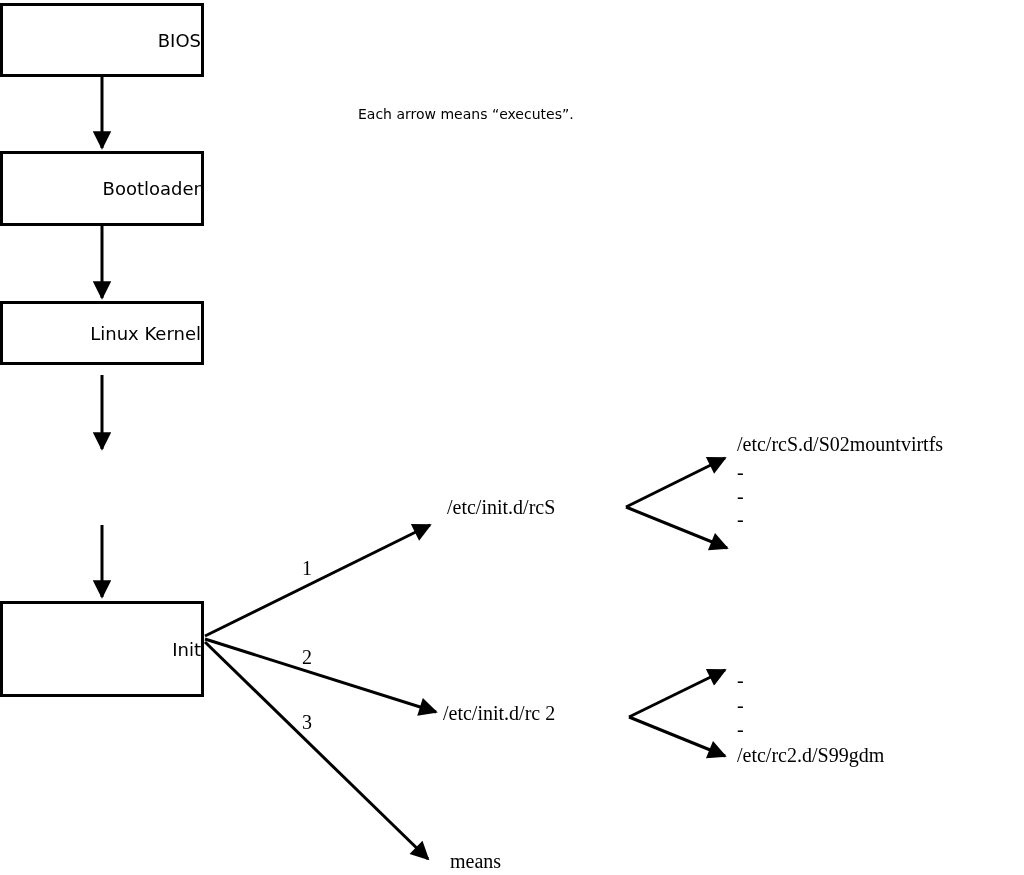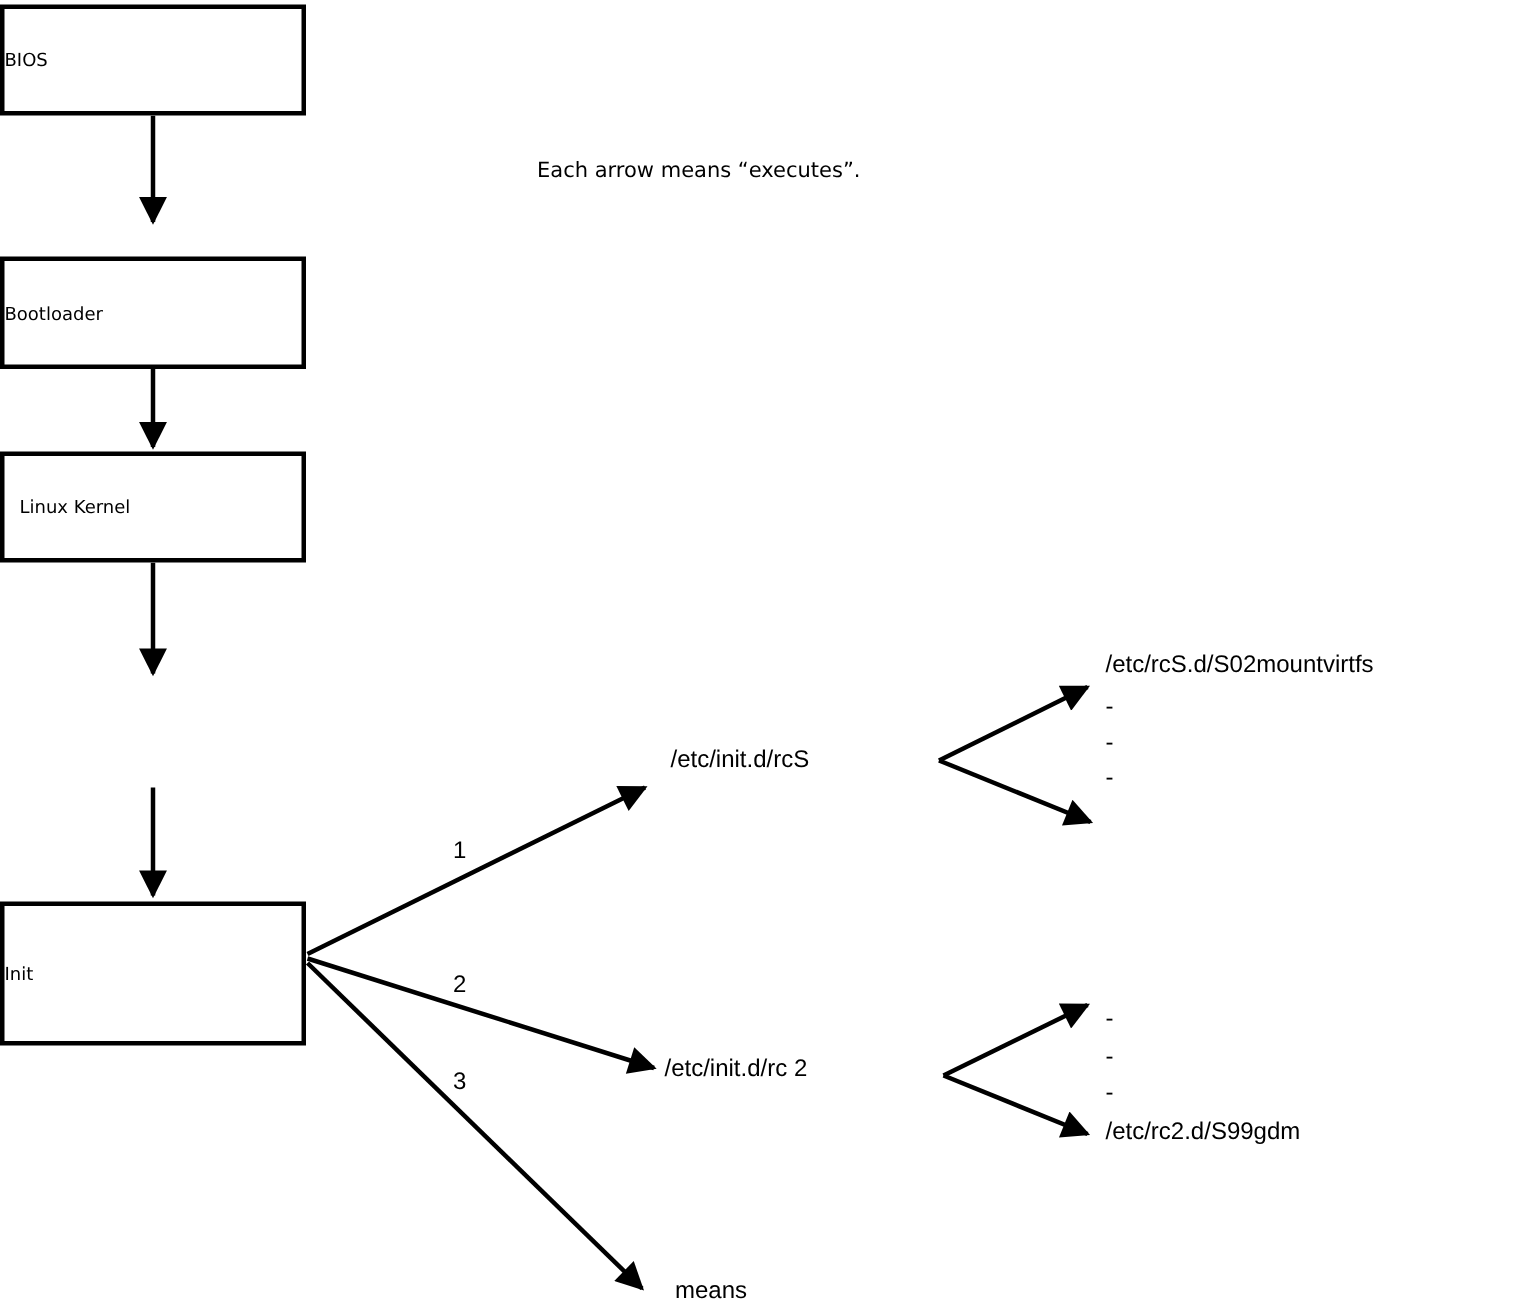--- a/index.html
+++ b/index.html
@@ -23,35 +23,35 @@
   svg.arrows .head { fill: var(--line, #000000); }
   .box {
     position: absolute;
     left: 0;
     width: 204px;
     box-sizing: border-box;
     border: 3px solid var(--line, #000000);
     background: var(--boxbg, #ffffff);
     display: flex;
     align-items: center;
-    justify-content: flex-start;
-    font-size: 12px;
+    justify-content: flex-end;
+    font-size: 18px;
     color: var(--line, #000000);
   }
   .note {
     position: absolute;
     font-size: 14px;
     line-height: 20px;
     white-space: pre;
     color: var(--line, #000000);
   }
   .mono {
     position: absolute;
-    font-family: Liberation Sans, sans-serif;
-    font-size: 16px;
+    font-family: Liberation Serif, serif;
+    font-size: 20px;
     line-height: 20px;
     white-space: pre;
     color: var(--line, #000000);
     text-align: right;
   }
 </style>
 </head>
 <body>
 
 <div class="canvas" style="--line: #000000; --boxbg: #ffffff; --bg: #ffffff;">
@@ -77,24 +77,24 @@
 
     <line x1="629" y1="717" x2="725" y2="670" marker-end="url(#ah)"></line>
     <line x1="629" y1="717" x2="725" y2="756" marker-end="url(#ah)"></line>
   </svg>
 
   <div class="note" style="left:358px; top:104px;">Each arrow means “executes”.</div>
 
   <div class="box" style="top:3px;   height:74px;">
     <span>BIOS</span>
   </div>
-  <div class="box" style="top:151px; height:75px;margin-top:20px;">
+  <div class="box" style="top:151px; height:75px;">
     <span>Bootloader</span>
   </div>
-  <div class="box" style="top:301px; height:74px;padding-left:10px;">
+  <div class="box" style="top:301px; height:64px;padding-left:10px;">
     <span>Linux Kernel</span>
   </div>
   <div class="box" style="top:601px; height:96px;">
     <span>Init</span>
   </div>
 
   <div class="mono" style="left:302px; top:558px;">1</div>
   <div class="mono" style="left:302px; top:647px;">2</div>
   <div class="mono" style="left:302px; top:712px;">3</div>
 

